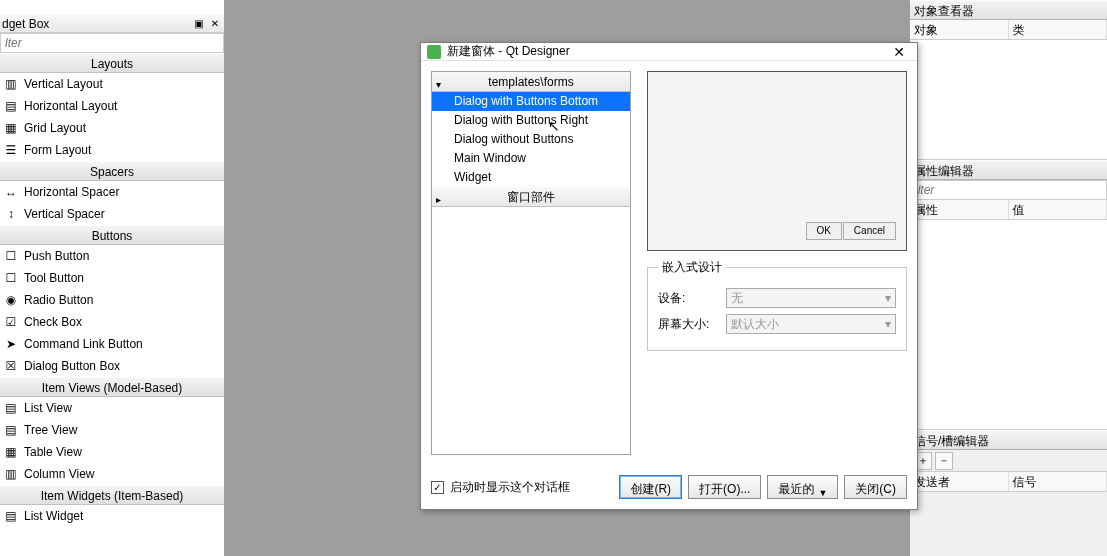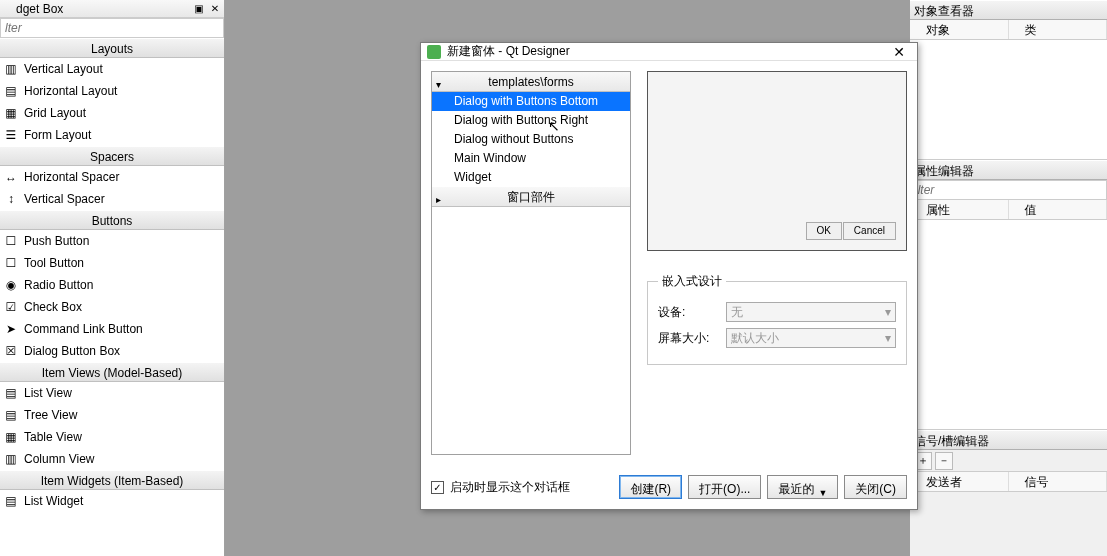--- a/index.html
+++ b/index.html
@@ -1,54 +1,54 @@
 <!DOCTYPE html>
 <html><head>
 <meta charset="utf-8">
 <style>
 * { box-sizing: border-box; margin: 0; padding: 0; font-family: "Microsoft YaHei", "SimSun", Arial, sans-serif; font-size: 12px; }
 body { width: 1107px; height: 556px; background: #f0f0f0; position: relative; overflow: hidden; }
 
 
 .widget-box { position: absolute; left: 0; top: 0; width: 225px; height: 556px; background: #fff; border-right: 1px solid #a0a0a0; }
-.wb-title { height: 18px; background: linear-gradient(#f8f8f8,#e8e8e8); padding-left: 16px; display:flex; align-items:center; justify-content:space-between; border-bottom:1px solid #ccc; }
+.wb-title { height: 18px; background: linear-gradient(#f8f8f8,#e8e8e8); padding-left: 2px; display:flex; align-items:center; justify-content:space-between; border-bottom:1px solid #ccc;margin-top:15px; }
 .wb-title-btns { display:flex; gap:2px; padding-right:2px; }
 .wb-title-btn { width:14px; height:14px; display:flex; align-items:center; justify-content:center; cursor:pointer; font-size:10px; }
 .wb-filter { width: 100%; height: 20px; border: 1px solid #ccc; padding: 0 4px; color: #888; font-style: italic; }
 .wb-cat { height: 20px; background: linear-gradient(#f4f4f4,#e0e0e0); border-top:1px solid #fff; border-bottom:1px solid #c0c0c0; text-align:center; line-height:20px; }
 .wb-item { height: 22px; padding-left: 4px; display:flex; align-items:center; gap:6px; cursor:pointer; }
 .wb-icon { width:14px; height:14px; display:flex; align-items:center; justify-content:center; }
 
 
 .canvas { position:absolute; left:225px; right:197px; top:0; bottom:0; background:#9e9e9e; }
 
 
 .right-panels { position:absolute; right:0; top:0; width:197px; height:556px; background:#f0f0f0; display:flex; flex-direction:column; }
 .panel-hdr { height:20px; background:linear-gradient(#f4f4f4,#e2e2e2); border-top:1px solid #fff; border-bottom:1px solid #b0b0b0; padding-left:4px; line-height:20px; }
 .panel-body { flex:0 0 auto; }
 .obj-cols, .prop-cols, .sig-cols { display:flex; height:20px; border-bottom:1px solid #ccc; }
-.col { flex:1; padding-left:16px; line-height:20px; border-right:1px solid #ddd; background:#f8f8f8; }
+.col { flex:1; padding-left:4px; line-height:20px; border-right:1px solid #ddd; background:#f8f8f8; }
 .prop-filter { width:100%; height:20px; border:1px solid #ccc; padding:0 4px; color:#888; font-style:italic; }
 .slot-toolbar { height:22px; display:flex; align-items:center; gap:3px; padding:0 4px; background:#f0f0f0; border-bottom:1px solid #ccc; }
 .tb-btn { width:18px; height:18px; border:1px solid #bbb; background:#f8f8f8; display:flex; align-items:center; justify-content:center; font-size:11px; }
 .spacer { flex:1; }
 
 
 .dialog { position:absolute; left:420px; top:42px; width:498px; height:468px; background:#fff; border:1px solid #7a7a7a; box-shadow:2px 2px 6px rgba(0,0,0,0.3); display:flex; flex-direction:column; }
 .dlg-title { height:18px; display:flex; align-items:center; padding:0 6px; gap:6px; border-bottom:1px solid #e0e0e0; }
 .dlg-title-icon { width:14px; height:14px; background:#4caf50; border-radius:2px; }
 .dlg-close { margin-left:auto; width:24px; height:20px; display:flex; align-items:center; justify-content:center; cursor:pointer; font-size:14px; }
 .dlg-body { flex:1; padding:10px; display:flex; gap:16px; }
 .dlg-tree { width:200px; border:1px solid #a0a0a0; background:#fff; display:flex; flex-direction:column; }
 .tree-hdr { height:20px; background:linear-gradient(#f8f8f8,#e8e8e8); border-bottom:1px solid #c0c0c0; text-align:center; line-height:20px; position:relative; }
 .tree-hdr .chev { position:absolute; left:4px; top:3px; font-size:10px; }
 .tree-item { height:19px; padding-left:22px; line-height:19px; cursor:pointer; white-space:nowrap; overflow:hidden; }
 .tree-item.sel { background:#0a74ff; color:#ffffff; }
 .tree-cursor { position:absolute; left:548px; top:118px; font-size:14px; pointer-events:none; z-index:10; }
-.dlg-right { flex:1; display:flex; flex-direction:column; gap:22px; }
+.dlg-right { flex:1; display:flex; flex-direction:column; gap:8px; }
 .preview { height:180px; border:1px solid #555; background:#f4f4f4; position:relative; }
 .preview-btn { position:absolute; bottom:10px; height:18px; border:1px solid #aaa; background:#f0f0f0; font-size:10px; padding:0 10px; line-height:16px; }
 .pv-ok { right:64px; }
 .pv-cancel { right:10px; }
 .embed-group { border:1px solid #c8c8c8; padding:6px 10px 10px; }
 .embed-group legend { padding:0 4px; }
 .embed-row { display:flex; align-items:center; gap:8px; margin:6px 0; }
 .embed-row label { width:60px; }
 .embed-row .sel { flex:1; height:20px; border:1px solid #aaa; background:#f4f4f4; padding:0 4px; line-height:18px; color:#666; display:flex; justify-content:space-between; }
 .embed-row .sel.dis { color:#999; }

